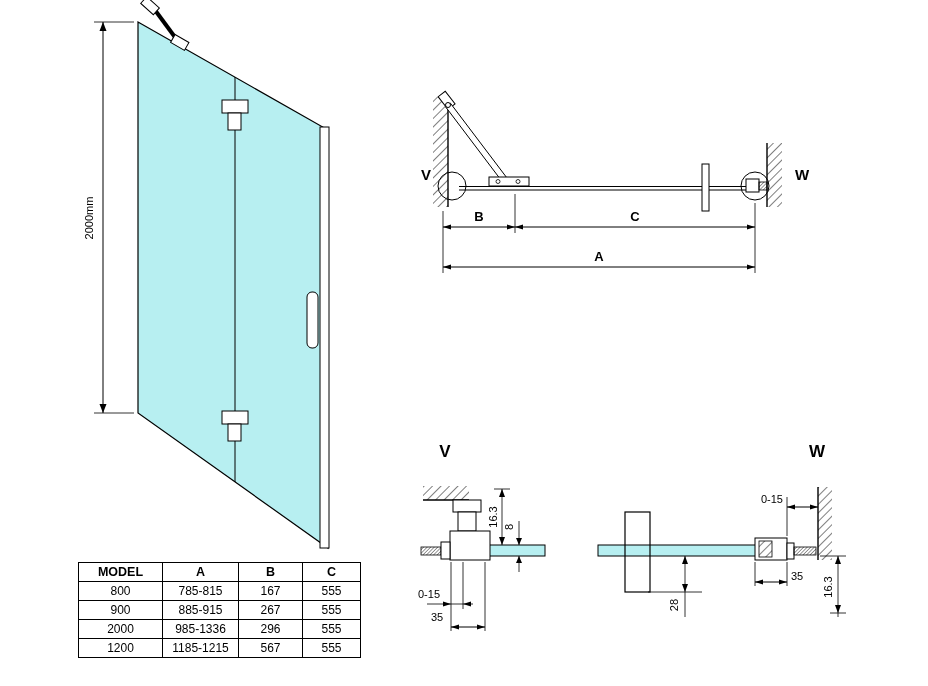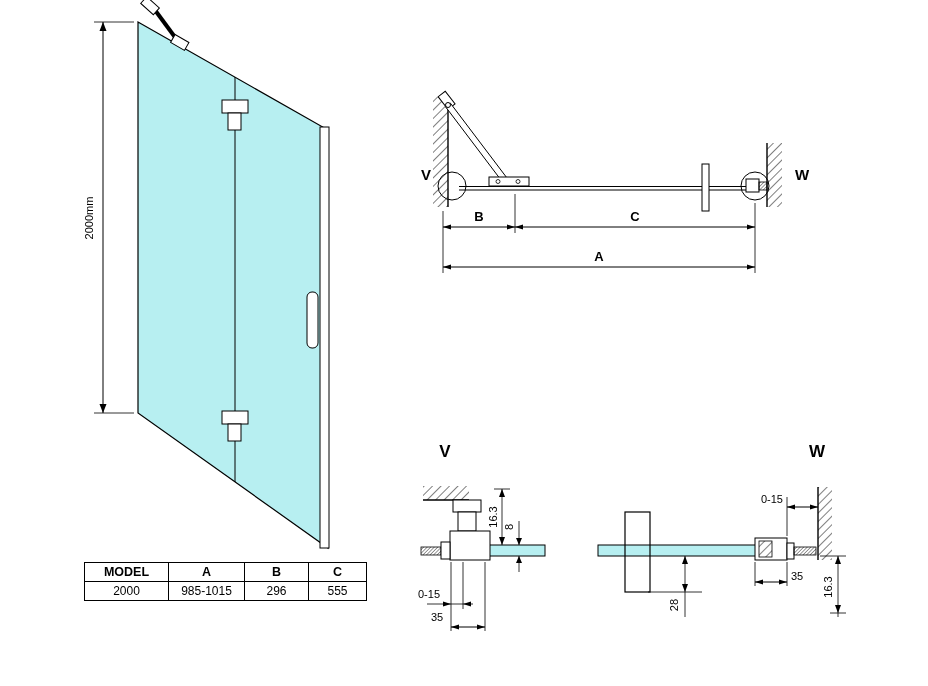--- a/index.html
+++ b/index.html
@@ -10,21 +10,21 @@
   svg { display:block; overflow:visible; }
   svg text { font-family:"Liberation Sans", sans-serif; fill:#000; }
   .dim { font-size:11px; }
   .dimB { font-size:13px; font-weight:bold; }
   .marker { font-size:15px; font-weight:bold; }
   .vtitle { font-size:17px; font-weight:bold; }
   .ln { stroke:#000; stroke-width:1; fill:none; }
   .thin { stroke:#000; stroke-width:0.8; fill:none; }
   .part { fill:#fff; stroke:#000; stroke-width:1; }
   .arr { fill:#000; stroke:none; }
-  table.size { position:absolute; left:78px; top:562px; border-collapse:collapse; table-layout:fixed; background:#fff;margin-left:6px; }
+  table.size { position:absolute; left:78px; top:562px; border-collapse:collapse; table-layout:fixed; background:#fff; }
   .size th, .size td { border:1px solid #000; font-size:12px; text-align:center; height:19px; padding:0 3px; white-space:nowrap; }
   .size th { font-weight:bold; font-size:12.5px; }
 </style>
 </head>
 <body>
 
 <div class="page">
 
   <svg class="abs" style="left:80px; top:0;" width="260" height="560" viewBox="0 0 260 560">
 
@@ -277,21 +277,39 @@
     <thead>
       <tr>
         <th>MODEL</th>
         <th>A</th>
         <th>B</th>
         <th>C</th>
       </tr>
     </thead>
     <tbody>
       <tr>
+        <td>800</td>
+        <td>785-815</td>
+        <td>167</td>
+        <td>555</td>
+      </tr>
+      <tr>
+        <td>900</td>
+        <td>885-915</td>
+        <td>267</td>
+        <td>555</td>
+      </tr>
+      <tr>
         <td>2000</td>
-        <td>985-1015</td>
+        <td>985-1336</td>
         <td>296</td>
         <td>555</td>
       </tr>
+      <tr>
+        <td>1200</td>
+        <td>1185-1215</td>
+        <td>567</td>
+        <td>555</td>
+      </tr>
     </tbody>
   </table>
 
 </div>
 
 </body></html>

